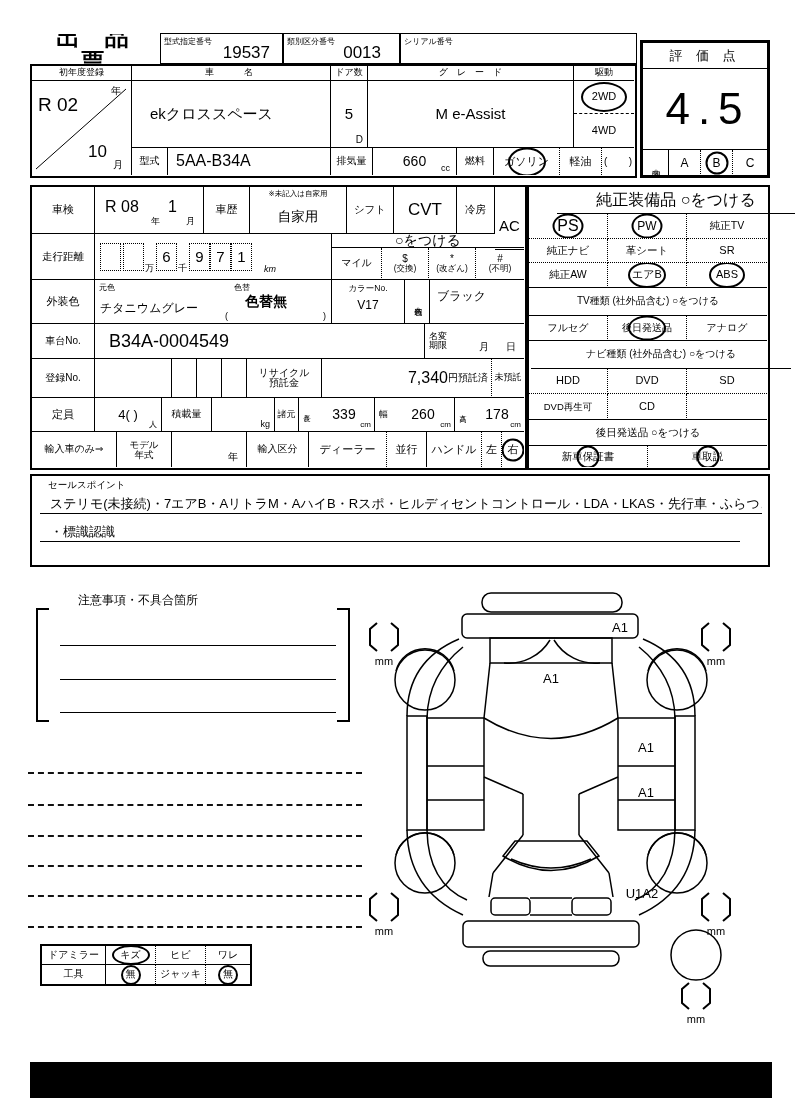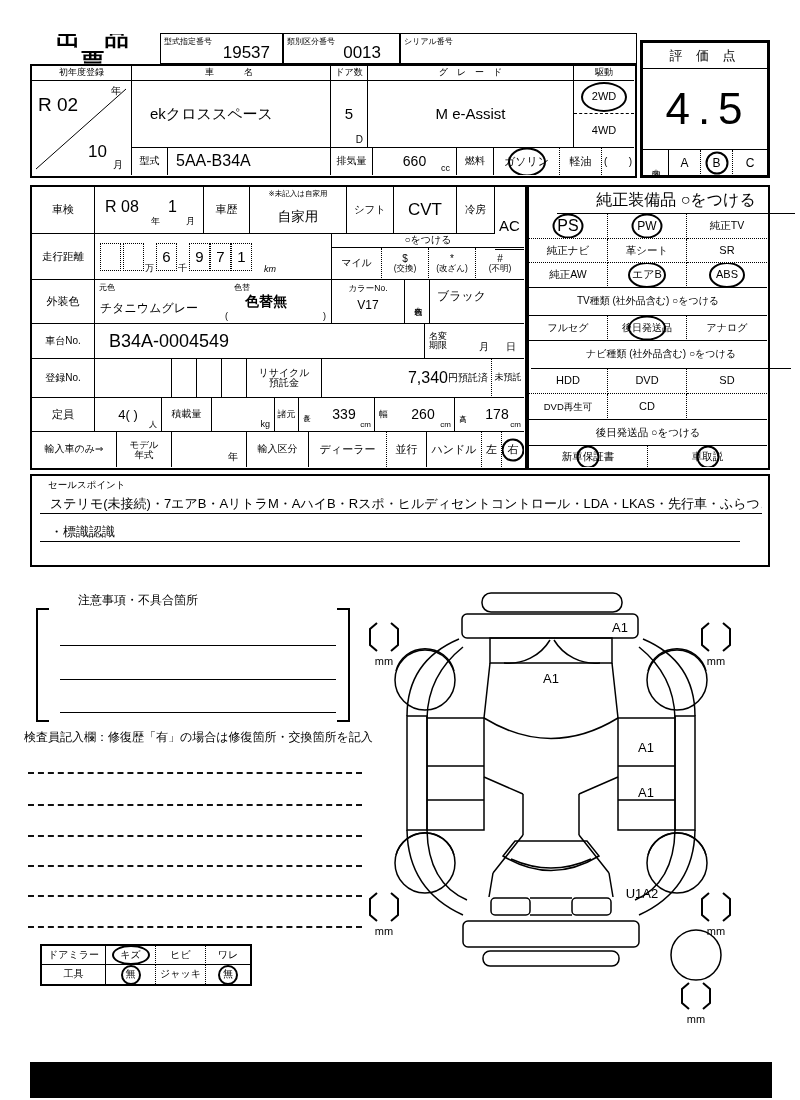--- a/index.html
+++ b/index.html
@@ -128,21 +128,21 @@
       <span class="digitbox" style="margin-right:2px;"></span>
       <span class="digitbox"></span>
       <span style="font-size:9px;align-self:flex-end;margin:0 2px 6px 1px;">万</span>
       <span class="digitbox">6</span>
       <span style="font-size:9px;align-self:flex-end;margin:0 2px 6px 1px;">千</span>
       <span class="digitbox">9</span>
       <span class="digitbox">7</span>
       <span class="digitbox">1</span>
       <span style="font-size:9px;align-self:flex-end;margin:0 0 5px 12px;font-style:italic;">km</span>
     </div>
-    <div class="c bb" style="left:300px;top:47px;width:192px;height:14px;font-size:10px;">○をつける</div>
+    <div class="c bb" style="left:300px;top:47px;width:192px;height:14px;font-size:14px;">○をつける</div>
     <div class="c brd bb2" style="left:300px;top:61px;width:50px;height:32px;font-size:10px;">マイル</div>
     <div class="c col brd bb2" style="left:350px;top:61px;width:47px;height:32px;">
       <span style="font-size:10px;">$</span>
         <span style="font-size:8.5px;">(交換)</span>
     </div>
     <div class="c col brd bb2" style="left:397px;top:61px;width:47px;height:32px;">
       <span style="font-size:10px;">*</span>
         <span style="font-size:8.5px;">(改ざん)</span>
     </div>
     <div class="c col bb2" style="left:444px;top:61px;width:48px;height:32px;">
@@ -297,21 +297,20 @@
     <div class="abs" style="left:8px;top:44px;width:700px;height:22px;border-bottom:1.5px solid #000;font-size:13px;padding-left:10px;white-space:nowrap;overflow:hidden;display:flex;align-items:flex-end;">・標識認識</div>
   </div>
 
   <div class="abs" style="left:78px;top:592px;font-size:12px;">注意事項・不具合箇所</div>
   <div class="abs" style="left:36px;top:608px;width:13px;height:114px;border-left:2px solid #000;border-top:2px solid #000;border-bottom:2px solid #000;"></div>
   <div class="abs" style="left:337px;top:608px;width:13px;height:114px;border-right:2px solid #000;border-top:2px solid #000;border-bottom:2px solid #000;"></div>
   <div class="rule" style="left:60px;top:645px;width:276px;"></div>
   <div class="rule" style="left:60px;top:679px;width:276px;"></div>
   <div class="rule" style="left:60px;top:712px;width:276px;"></div>
 
-  <div class="abs" style="left:24px;top:729px;font-size:12px;white-space:nowrap;">検査員記入欄：修復歴「有」の場合は修復箇所・交換箇所を記入</div>
 
   <div class="dash" style="left:28px;top:772px;width:334px;"></div>
   <div class="dash" style="left:28px;top:804px;width:334px;"></div>
   <div class="dash" style="left:28px;top:835px;width:334px;"></div>
   <div class="dash" style="left:28px;top:865px;width:334px;"></div>
   <div class="dash" style="left:28px;top:895px;width:334px;"></div>
   <div class="dash" style="left:28px;top:926px;width:334px;"></div>
 
   <div class="abs" style="left:40px;top:944px;width:212px;height:42px;border:2px solid #000;">
     <div class="c br2 bb" style="left:0;top:0;width:64px;height:19px;font-size:10px;">ドアミラー</div>

